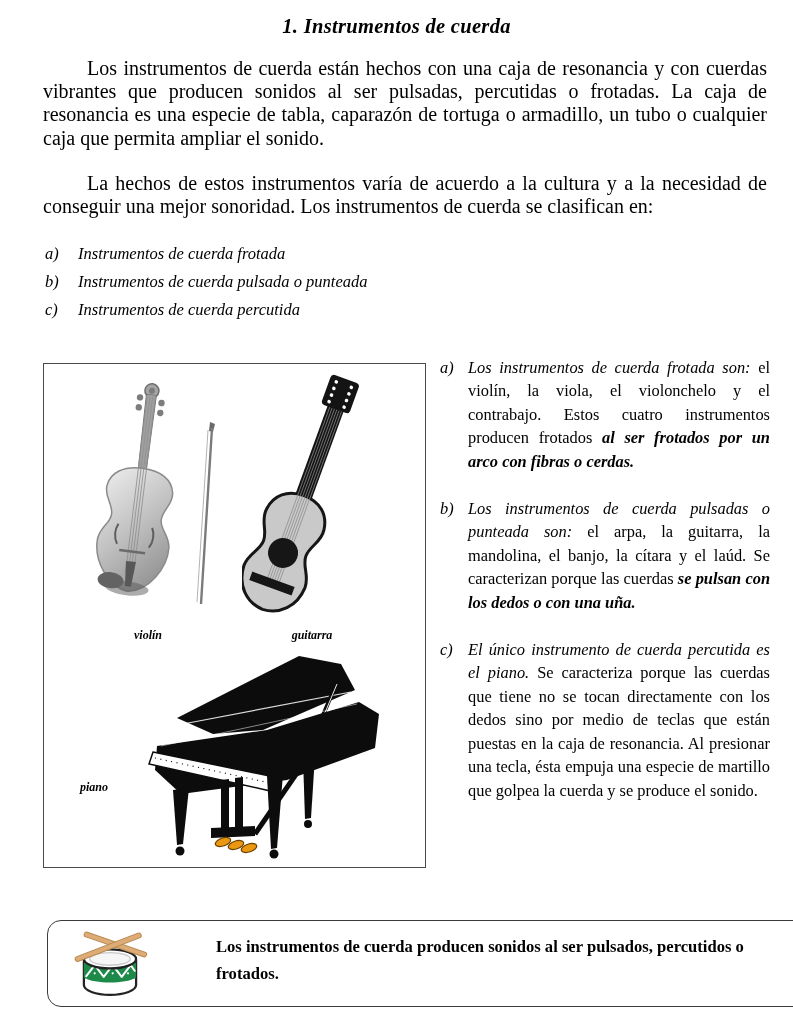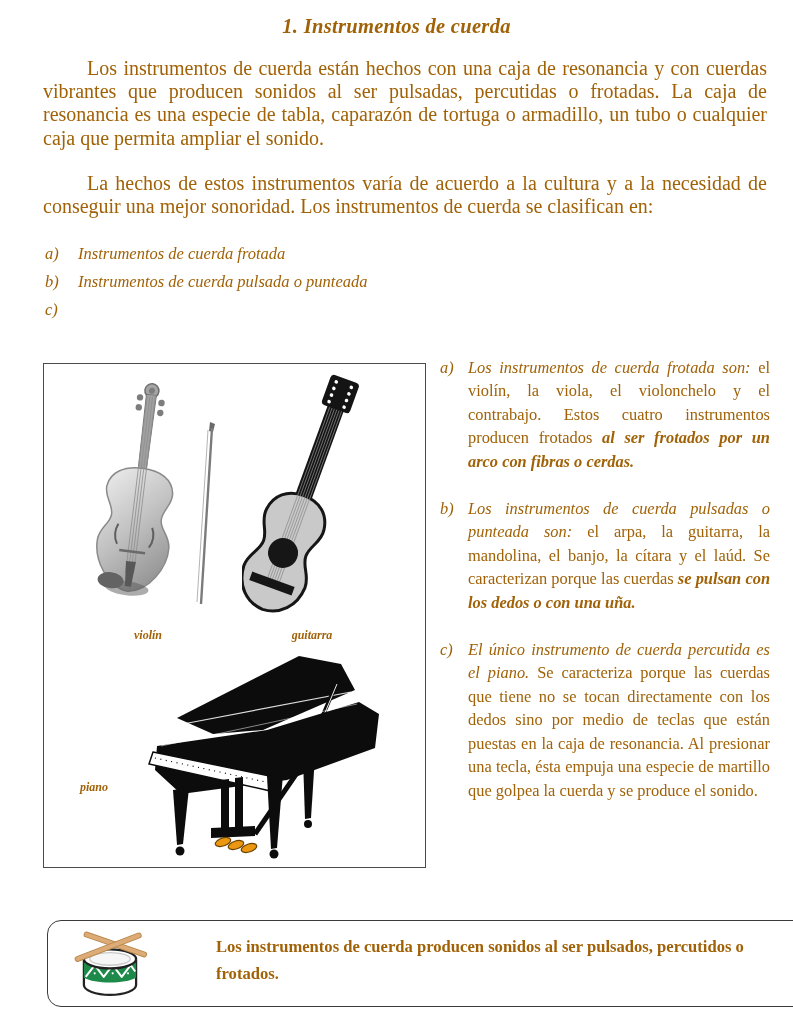--- a/index.html
+++ b/index.html
@@ -1,17 +1,17 @@
 <!DOCTYPE html>
 <html><head>
 <meta charset="utf-8">
 <style>
   html,body{margin:0;padding:0;background:#ffffff;}
   .page{position:relative;width:793px;height:1024px;background:#ffffff;overflow:hidden;
-        font-family:"Liberation Serif","DejaVu Serif",serif;color:#a16207;}
+        font-family:"Liberation Serif","DejaVu Serif",serif;color:#000000;}
   .title{position:absolute;top:15px;left:0;width:100%;text-align:center;
          font-size:20.5px;font-weight:bold;font-style:italic;letter-spacing:0.3px;}
   .para{position:absolute;left:43px;width:724px;font-size:20px;line-height:23.2px;
         text-align:justify;text-indent:44px;}
   .p1{top:57px;}
   .p2{top:172px;}
   .cl{position:absolute;left:45px;top:240px;width:600px;font-size:16.5px;font-style:italic;}
   .cl-item{position:relative;padding-left:33px;line-height:28.2px;}
   .cl-marker{position:absolute;left:0;top:0;}
   .figure-box{position:absolute;left:43px;top:363px;width:381px;height:503px;
@@ -49,20 +49,21 @@
     <div class="cl-item">
       <span class="cl-marker">a)</span>
       <span>Instrumentos de cuerda frotada</span>
     </div>
     <div class="cl-item">
       <span class="cl-marker">b)</span>
       <span>Instrumentos de cuerda pulsada o punteada</span>
     </div>
     <div class="cl-item">
       <span class="cl-marker">c)</span>
+      <span>Instrumentos de cuerda percutida</span>
     </div>
   </div>
 
   <div class="figure-box">
 
     <svg class="violin-svg" width="140" height="255" viewBox="0 0 140 255">
       <defs>
         <linearGradient id="vg" x1="0" y1="0" x2="0.6" y2="1">
           <stop offset="0" stop-color="#efefef"></stop>
           <stop offset="0.55" stop-color="#c2c2c2"></stop>

